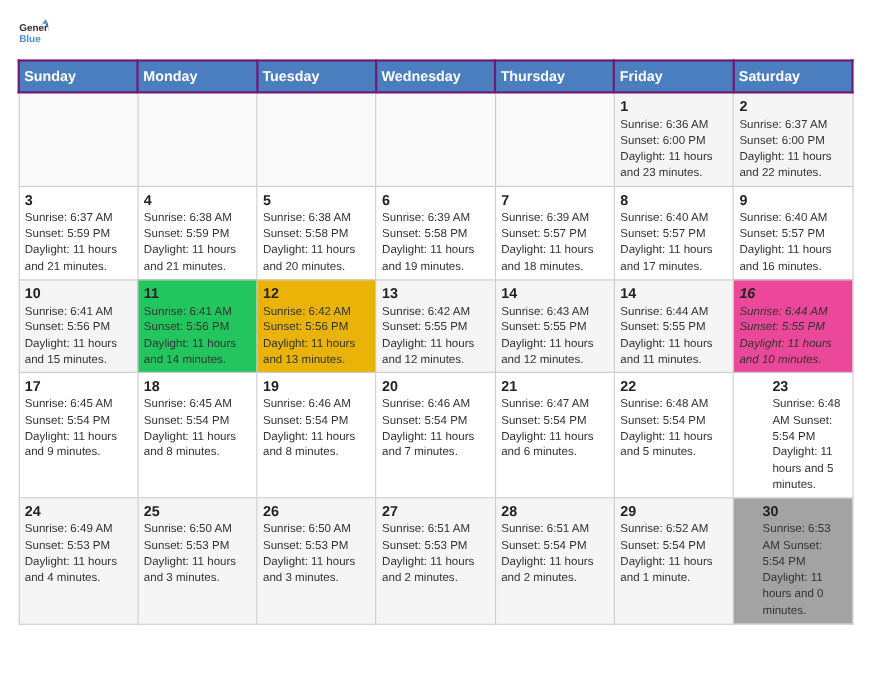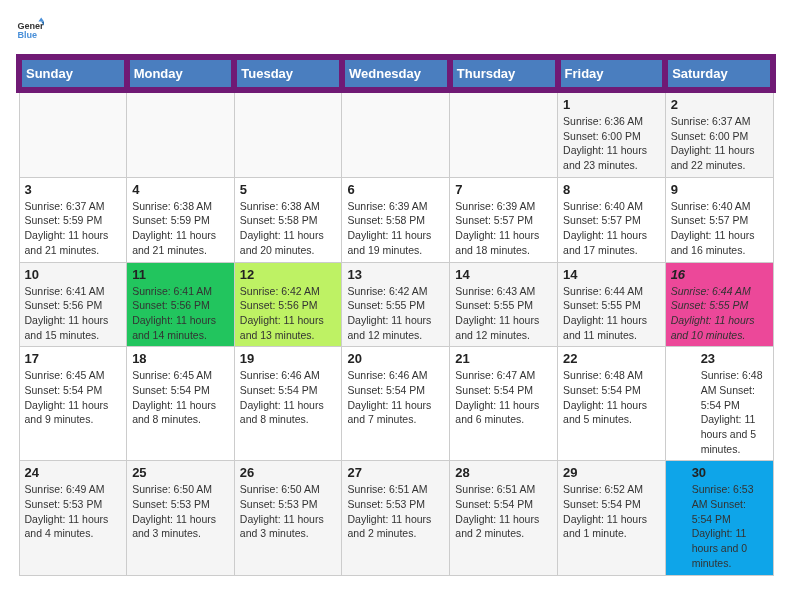--- a/index.html
+++ b/index.html
@@ -43,21 +43,21 @@
       border-collapse: collapse;
       font-size: 11px;
     }
     .calendar thead tr th {
       background-color: #4a7ebf;
       color: #fff;
       padding: 6px 4px;
       text-align: left;
       font-size: 13px;
       font-weight: bold;
-      border: 6px solid #701a75;
+      border: 2px solid #701a75;
     }
     .calendar tbody tr td {
       border: 1px solid #ccc;
       vertical-align: top;
       padding: 4px 5px;
       width: 108px;
       min-height: 80px;
       background: #fff;
     }
     .calendar tbody tr:nth-child(odd) td {
@@ -182,21 +182,21 @@
           <div class="day-detail">Sunrise: 6:41 AM
 Sunset: 5:56 PM
 Daylight: 11 hours and 15 minutes.</div>
         </td>
         <td style="background: #22c55e;">
           <span class="day-number">11</span>
           <div class="day-detail">Sunrise: 6:41 AM
 Sunset: 5:56 PM
 Daylight: 11 hours and 14 minutes.</div>
         </td>
-        <td style="background: #bef264;">
+        <td style="background: #eab308;">
           <span class="day-number">12</span>
           <div class="day-detail">Sunrise: 6:42 AM
 Sunset: 5:56 PM
 Daylight: 11 hours and 13 minutes.</div>
         </td>
         <td style="background: rgb(245, 245, 245);">
           <span class="day-number">13</span>
           <div class="day-detail">Sunrise: 6:42 AM
 Sunset: 5:55 PM
 Daylight: 11 hours and 12 minutes.</div>
@@ -294,21 +294,21 @@
           <div class="day-detail">Sunrise: 6:51 AM
 Sunset: 5:54 PM
 Daylight: 11 hours and 2 minutes.</div>
         </td>
         <td style="background: rgb(245, 245, 245);">
           <span class="day-number">29</span>
           <div class="day-detail">Sunrise: 6:52 AM
 Sunset: 5:54 PM
 Daylight: 11 hours and 1 minute.</div>
         </td>
-        <td style="background: #0ea5e9; padding-left: 26px;">
+        <td style="background: #a3a3a3; padding-left: 26px;">
           <span class="day-number">30</span>
           <div class="day-detail">Sunrise: 6:53 AM
 Sunset: 5:54 PM
 Daylight: 11 hours and 0 minutes.</div>
         </td>
       </tr>
     </tbody>
 </table>
 
 </body></html>

